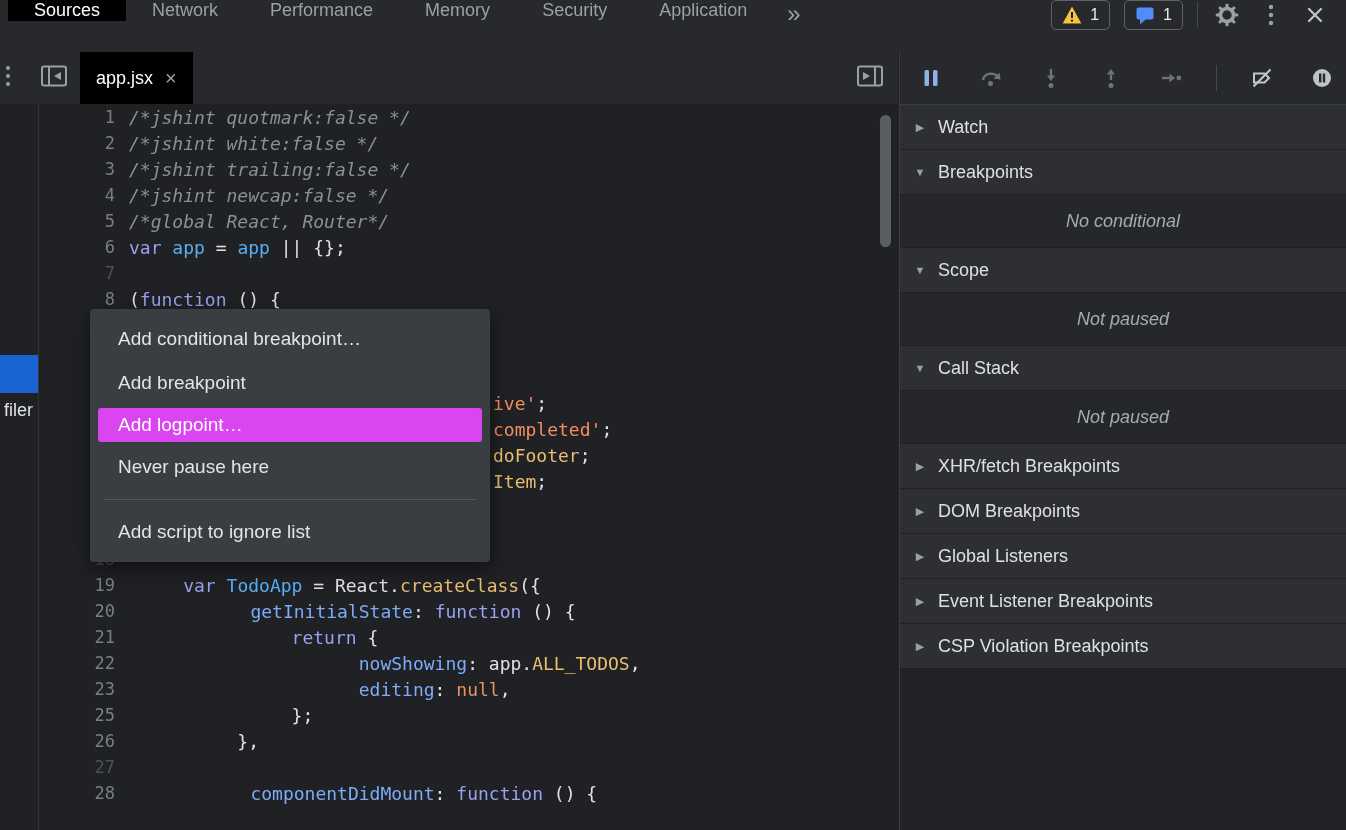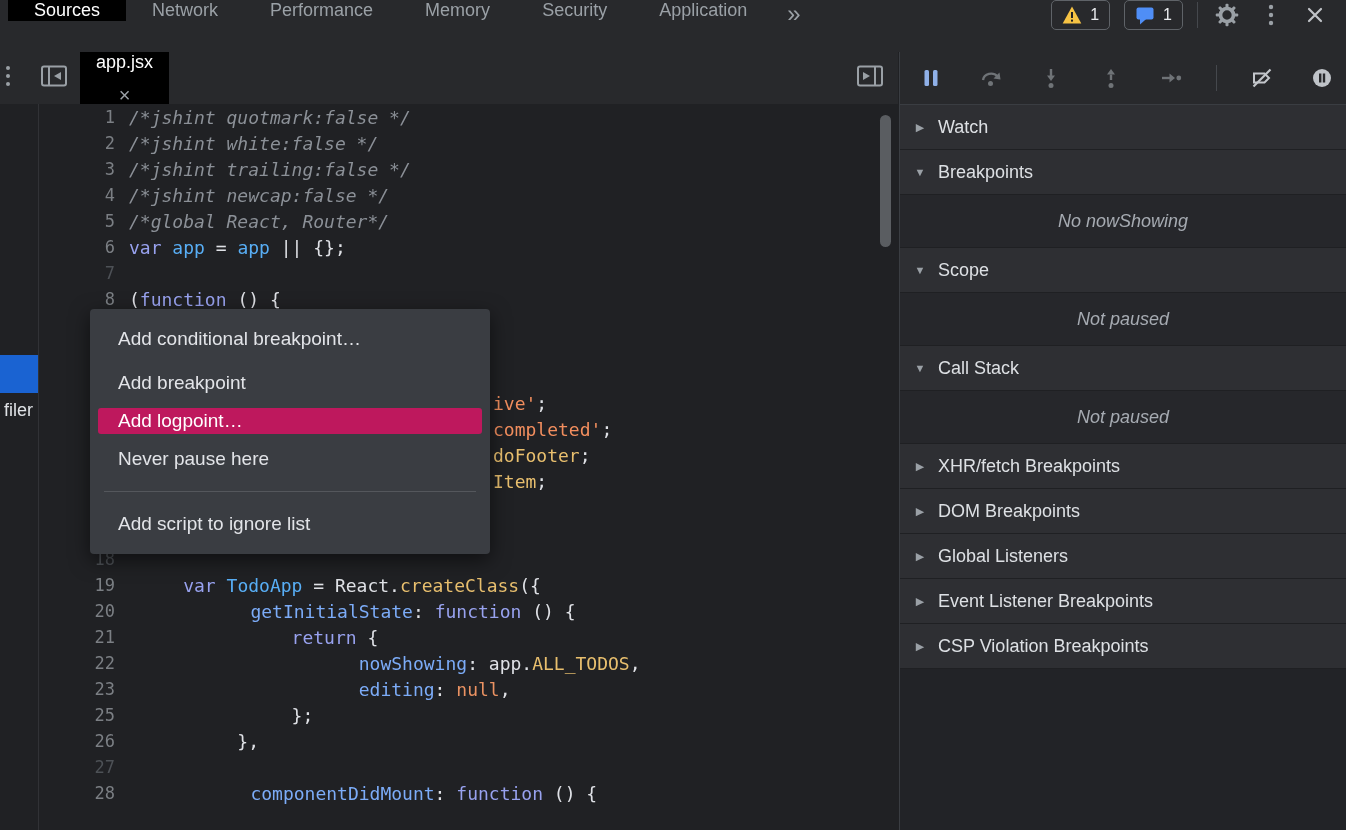--- a/index.html
+++ b/index.html
@@ -19,21 +19,21 @@
   .vsep{width:1px;height:26px;background:#45484d;}
   .icon-btn{display:flex;align-items:center;justify-content:center;width:30px;height:30px;background:none;border:0;padding:0;}
 
   
   .editor-zone{position:absolute;left:0;top:52px;width:898px;bottom:0;}
   .filetab-bar{position:absolute;left:0;top:0;right:0;height:52px;background:#28292c;
                border-bottom:1px solid #3a3d42;display:flex;align-items:center;}
   .dots-left{margin:0 6px 0 4px;}
   .nav-toggle{margin-left:22px;}
   .file-tab{height:52px;display:flex;align-items:center;gap:12px;padding:0 16px;margin-left:12px;
-            background:#000;color:#fff;font-size:18px;flex-direction:column;}
+            background:#000;color:#fff;font-size:18px;}
   .file-tab .close{color:#9aa0a6;font-size:20px;line-height:1;}
   .ft-spacer{flex:1;}
   .right-toggle{margin-right:14px;}
 
   .editor-body{position:absolute;left:0;top:52px;right:0;bottom:0;background:#202124;}
   .nav-strip{position:absolute;left:0;top:0;width:38px;bottom:0;background:#202124;
              border-right:1px solid #313236;overflow:hidden;z-index:2;}
   .nav-selection{position:absolute;left:0;top:251px;width:38px;height:38px;background:#1a63d2;}
   .nav-clipped{position:absolute;left:4px;top:296px;color:#dfe2e6;font-size:18px;white-space:nowrap;}
 
@@ -50,21 +50,21 @@
   .str{color:#f28e5e;}
   .atom{color:#ea9262;}
   .gold{color:#e8bf6e;}
   .pl{color:#dfe1e6;}
   .scrollbar-thumb{position:absolute;right:7px;top:11px;width:11px;height:132px;background:#5a5d61;border-radius:6px;z-index:3;}
 
   
   .context-menu{position:absolute;left:90px;top:309px;width:400px;background:#3a3d42;border-radius:4px;
                 box-shadow:0 6px 20px rgba(0,0,0,.55);padding:8px 0;z-index:20;font-size:19px;color:#e2e4e8;}
   .menu-item{height:44px;display:flex;align-items:center;padding:0 28px;}
-  .menu-item.hl{height:26px;margin:3px 8px;padding:0 20px;border-radius:3px;background:#be185d;color:#fff;}
+  .menu-item.hl{height:34px;margin:3px 8px;padding:0 20px;border-radius:3px;background:#d946ef;color:#fff;}
   .menu-sep{height:1px;background:#54575c;margin:10px 14px;}
 
   
   .right-panel{position:absolute;left:899px;top:52px;right:0;bottom:0;background:#222327;border-left:1px solid #3a3d42;}
   .dbg-toolbar{position:absolute;left:0;top:0;right:0;height:52px;background:#28292c;border-bottom:1px solid #3a3d42;
                display:flex;align-items:center;gap:30px;padding-left:16px;}
   .dbg-sep{width:1px;height:26px;background:#45484d;}
   .sections{position:absolute;left:0;top:53px;right:0;bottom:0;}
   .sec-h{height:44px;display:flex;align-items:center;gap:10px;padding-left:12px;font-size:18px;color:#dde0e4;
          background:#2e2f33;border-bottom:1px solid #1f2023;}
@@ -264,21 +264,21 @@
     </div>
     <div class="sections" id="dbg-sections">
         <div class="sec-h">
           <span class="tri">▶</span>
           <span>Watch</span>
         </div>
         <div class="sec-h">
           <span class="tri">▼</span>
           <span>Breakpoints</span>
         </div>
-        <div class="sec-body">No nowShowing</div>
+        <div class="sec-body">No conditional</div>
         <div class="sec-h">
           <span class="tri">▼</span>
           <span>Scope</span>
         </div>
         <div class="sec-body">Not paused</div>
         <div class="sec-h">
           <span class="tri">▼</span>
           <span>Call Stack</span>
         </div>
         <div class="sec-body">Not paused</div>

